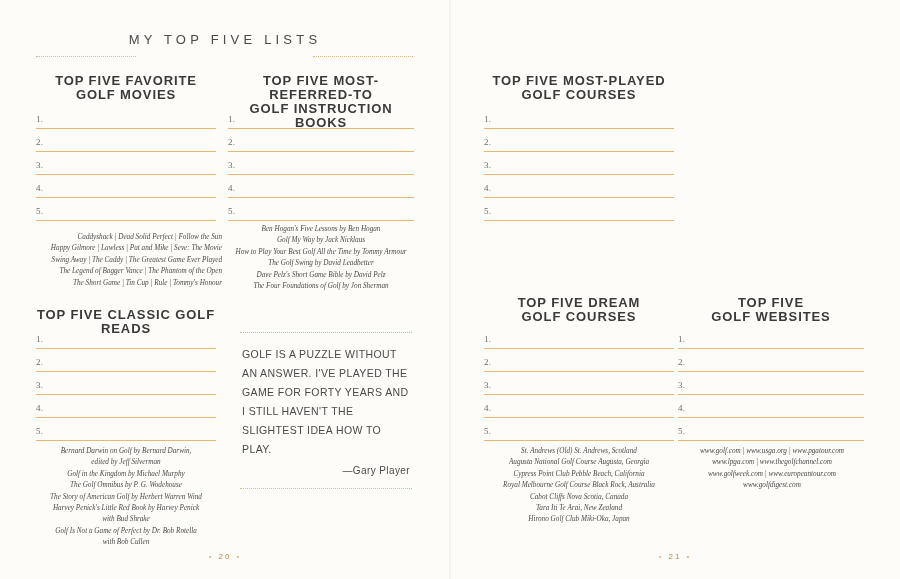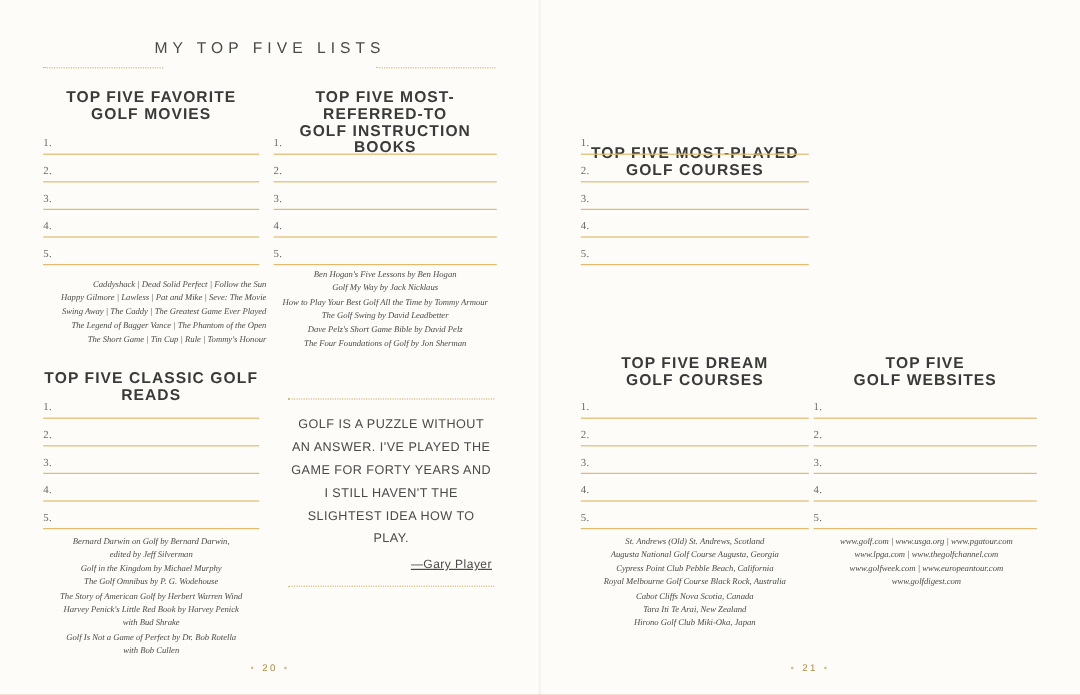--- a/index.html
+++ b/index.html
@@ -11,21 +11,21 @@
     width: 900px;
     height: 579px;
     overflow: hidden;
     font-family: "Liberation Serif", serif;
     color: #2b2b2b;
   }
   .page {
     position: relative;
     width: 900px;
     height: 579px;
-    background: #c2410c;
+    background: #fef9c3;
   }
   .page-left, .page-right {
     position: absolute;
     top: 0;
     width: 450px;
     height: 579px;
     background: #fdfcf8;
   }
   .page-left { left: 0; }
   .page-right { left: 450px; }
@@ -103,30 +103,29 @@
     border-top: 1px dotted #d9b97f;
     height: 0;
   }
   .quote-text {
     font-family: "Liberation Sans", sans-serif;
     font-size: 10.5px;
     line-height: 19px;
     letter-spacing: 0.4px;
     color: #4a4a4a;
     padding: 12px 2px 4px 2px;
-    text-align: center;
+    text-align: left;
   }
   .quote-attrib {
     font-family: "Liberation Sans", sans-serif;
     font-size: 10px;
     letter-spacing: 0.4px;
     color: #4a4a4a;
     text-align: right;
     padding: 2px 2px 12px 2px;
-    text-decoration: underline;
   }
 
   .page-num {
     position: absolute;
     bottom: 18px;
     width: 450px;
     text-align: center;
     font-family: "Liberation Sans", sans-serif;
     font-size: 8px;
     letter-spacing: 2px;
@@ -271,21 +270,21 @@
       <div class="quote-rule"></div>
     </div>
 
     <div class="page-num">
       <span class="dot">•</span><span>20</span><span class="dot">•</span>
     </div>
   </div>
 
   <div class="page-right">
 
-    <div class="col-head" style="left:34px; top:74px; width:190px;margin-top:47px;">
+    <div class="col-head" style="left:34px; top:74px; width:190px;">
       <div>TOP FIVE MOST-PLAYED</div>
       <div>GOLF COURSES</div>
     </div>
     <div class="lines" style="left:34px; top:110px; width:190px;">
       <div class="line-row">
           <span class="line-num">1.</span>
           <span class="line-rule"></span>
         </div>
       <div class="line-row">
           <span class="line-num">2.</span>

